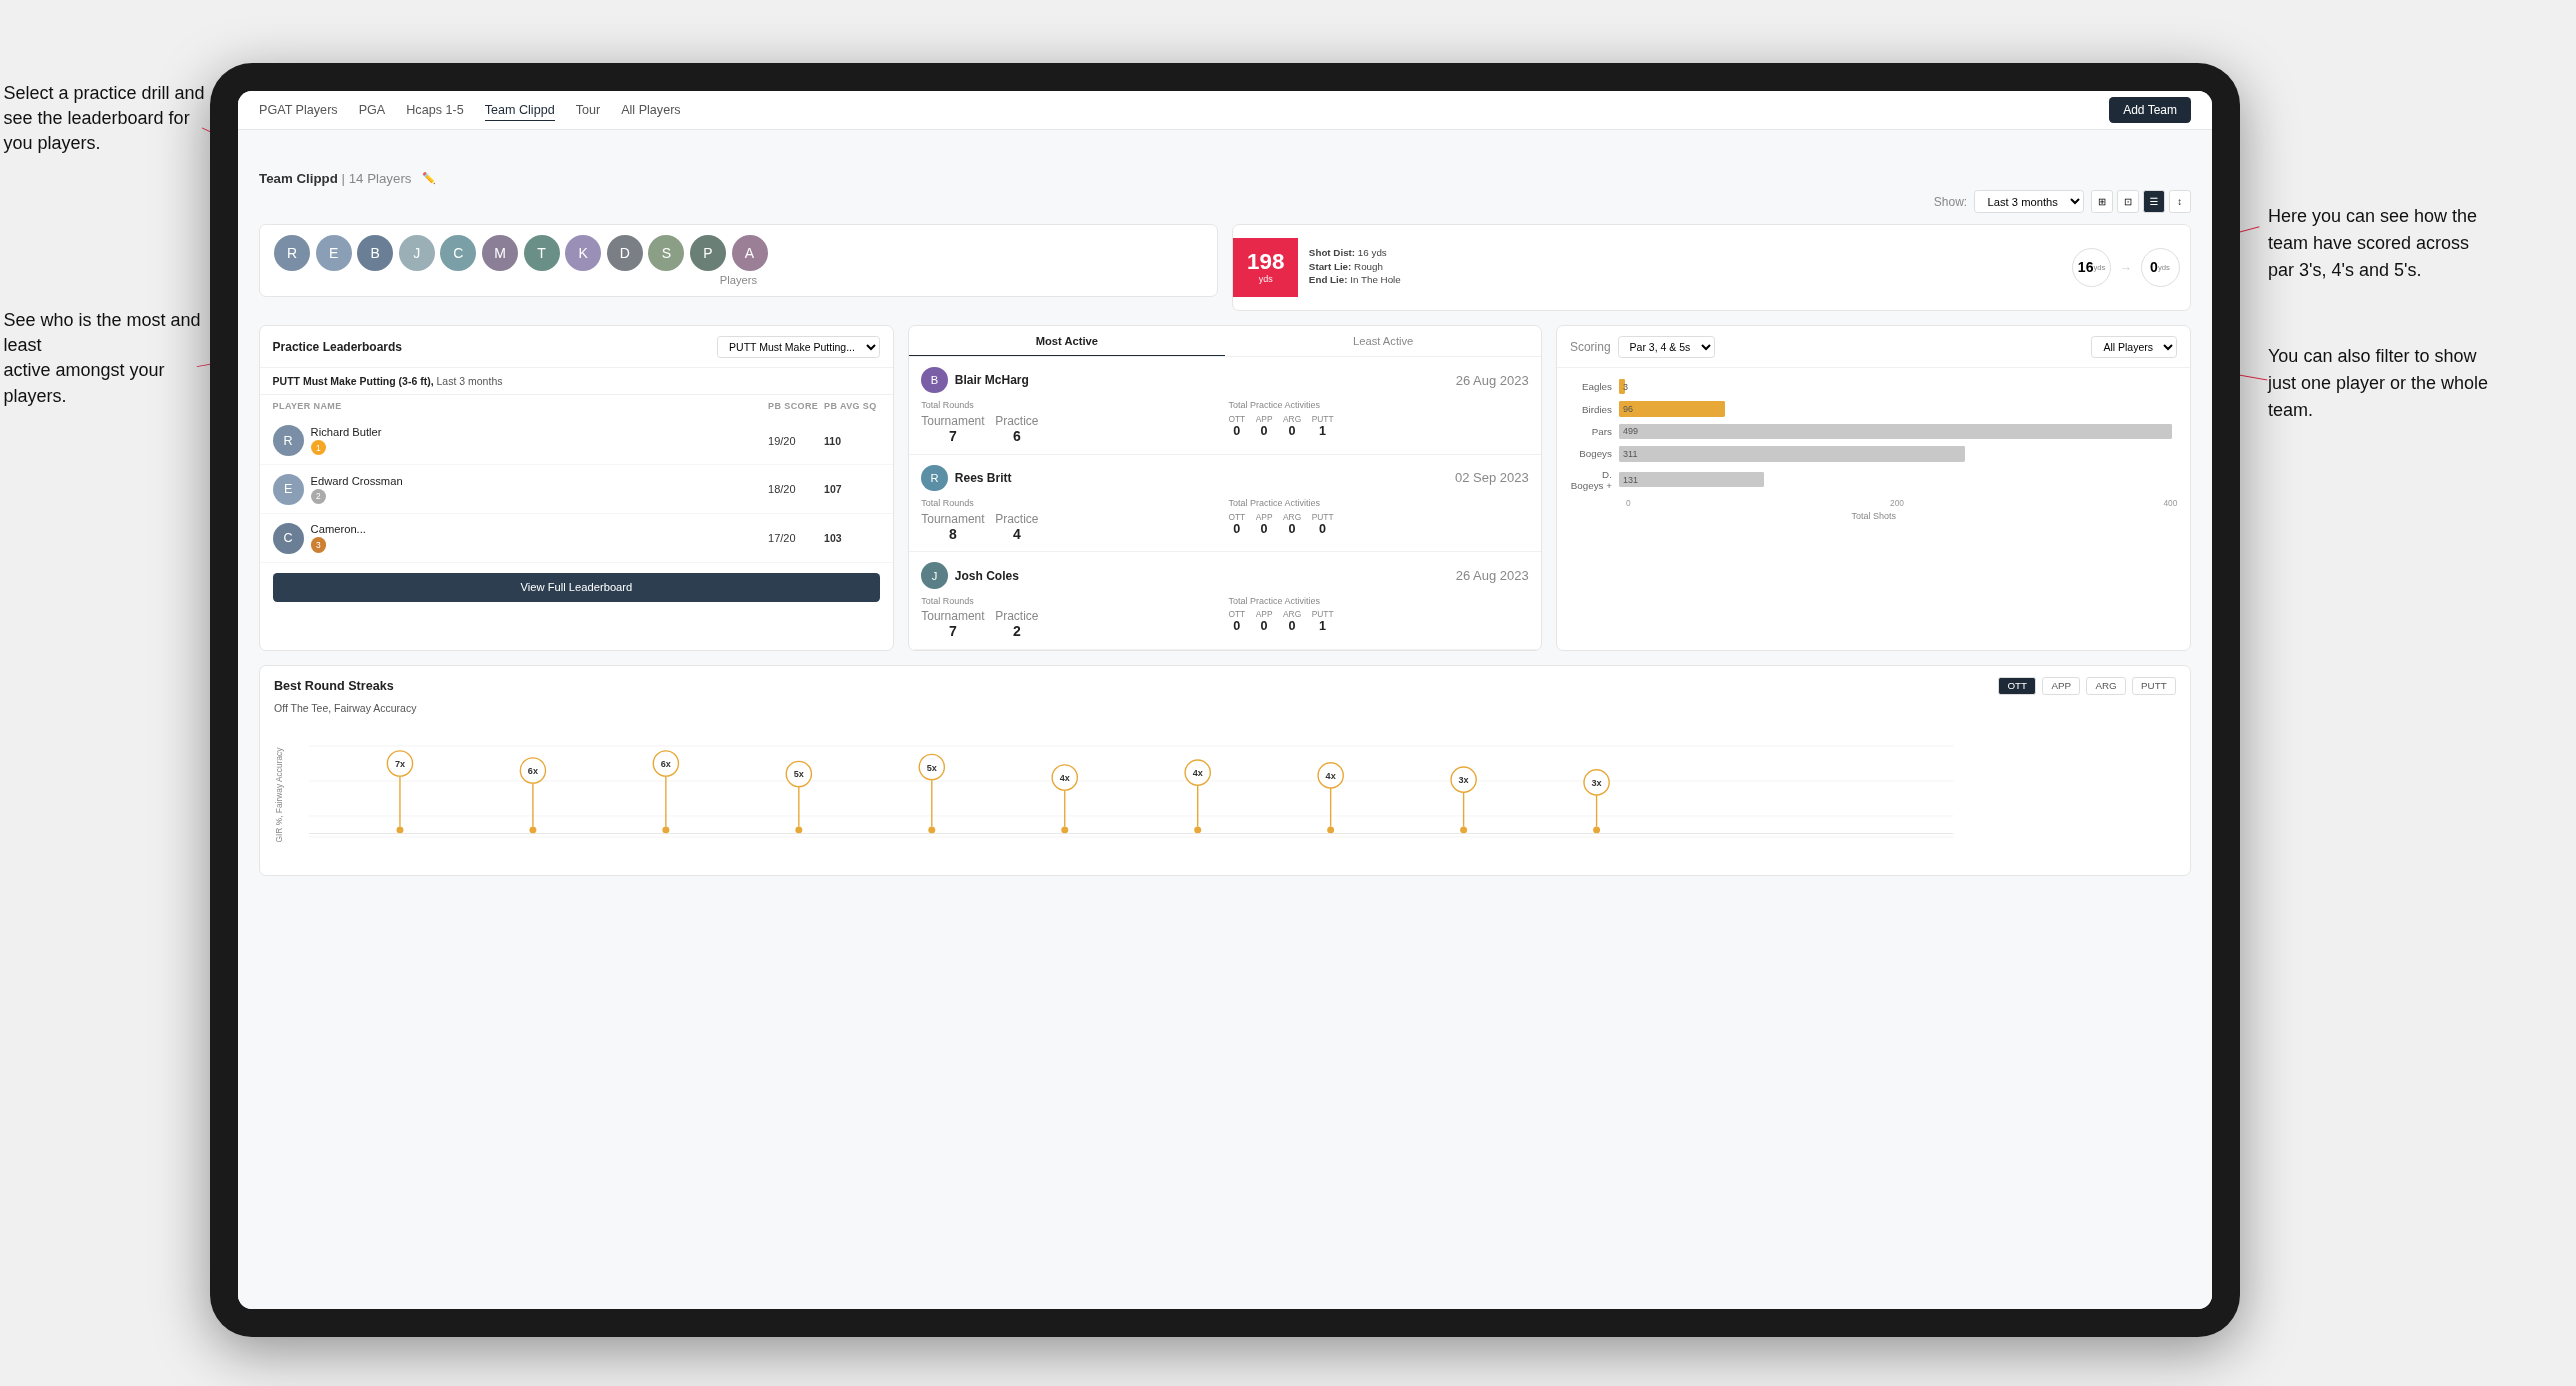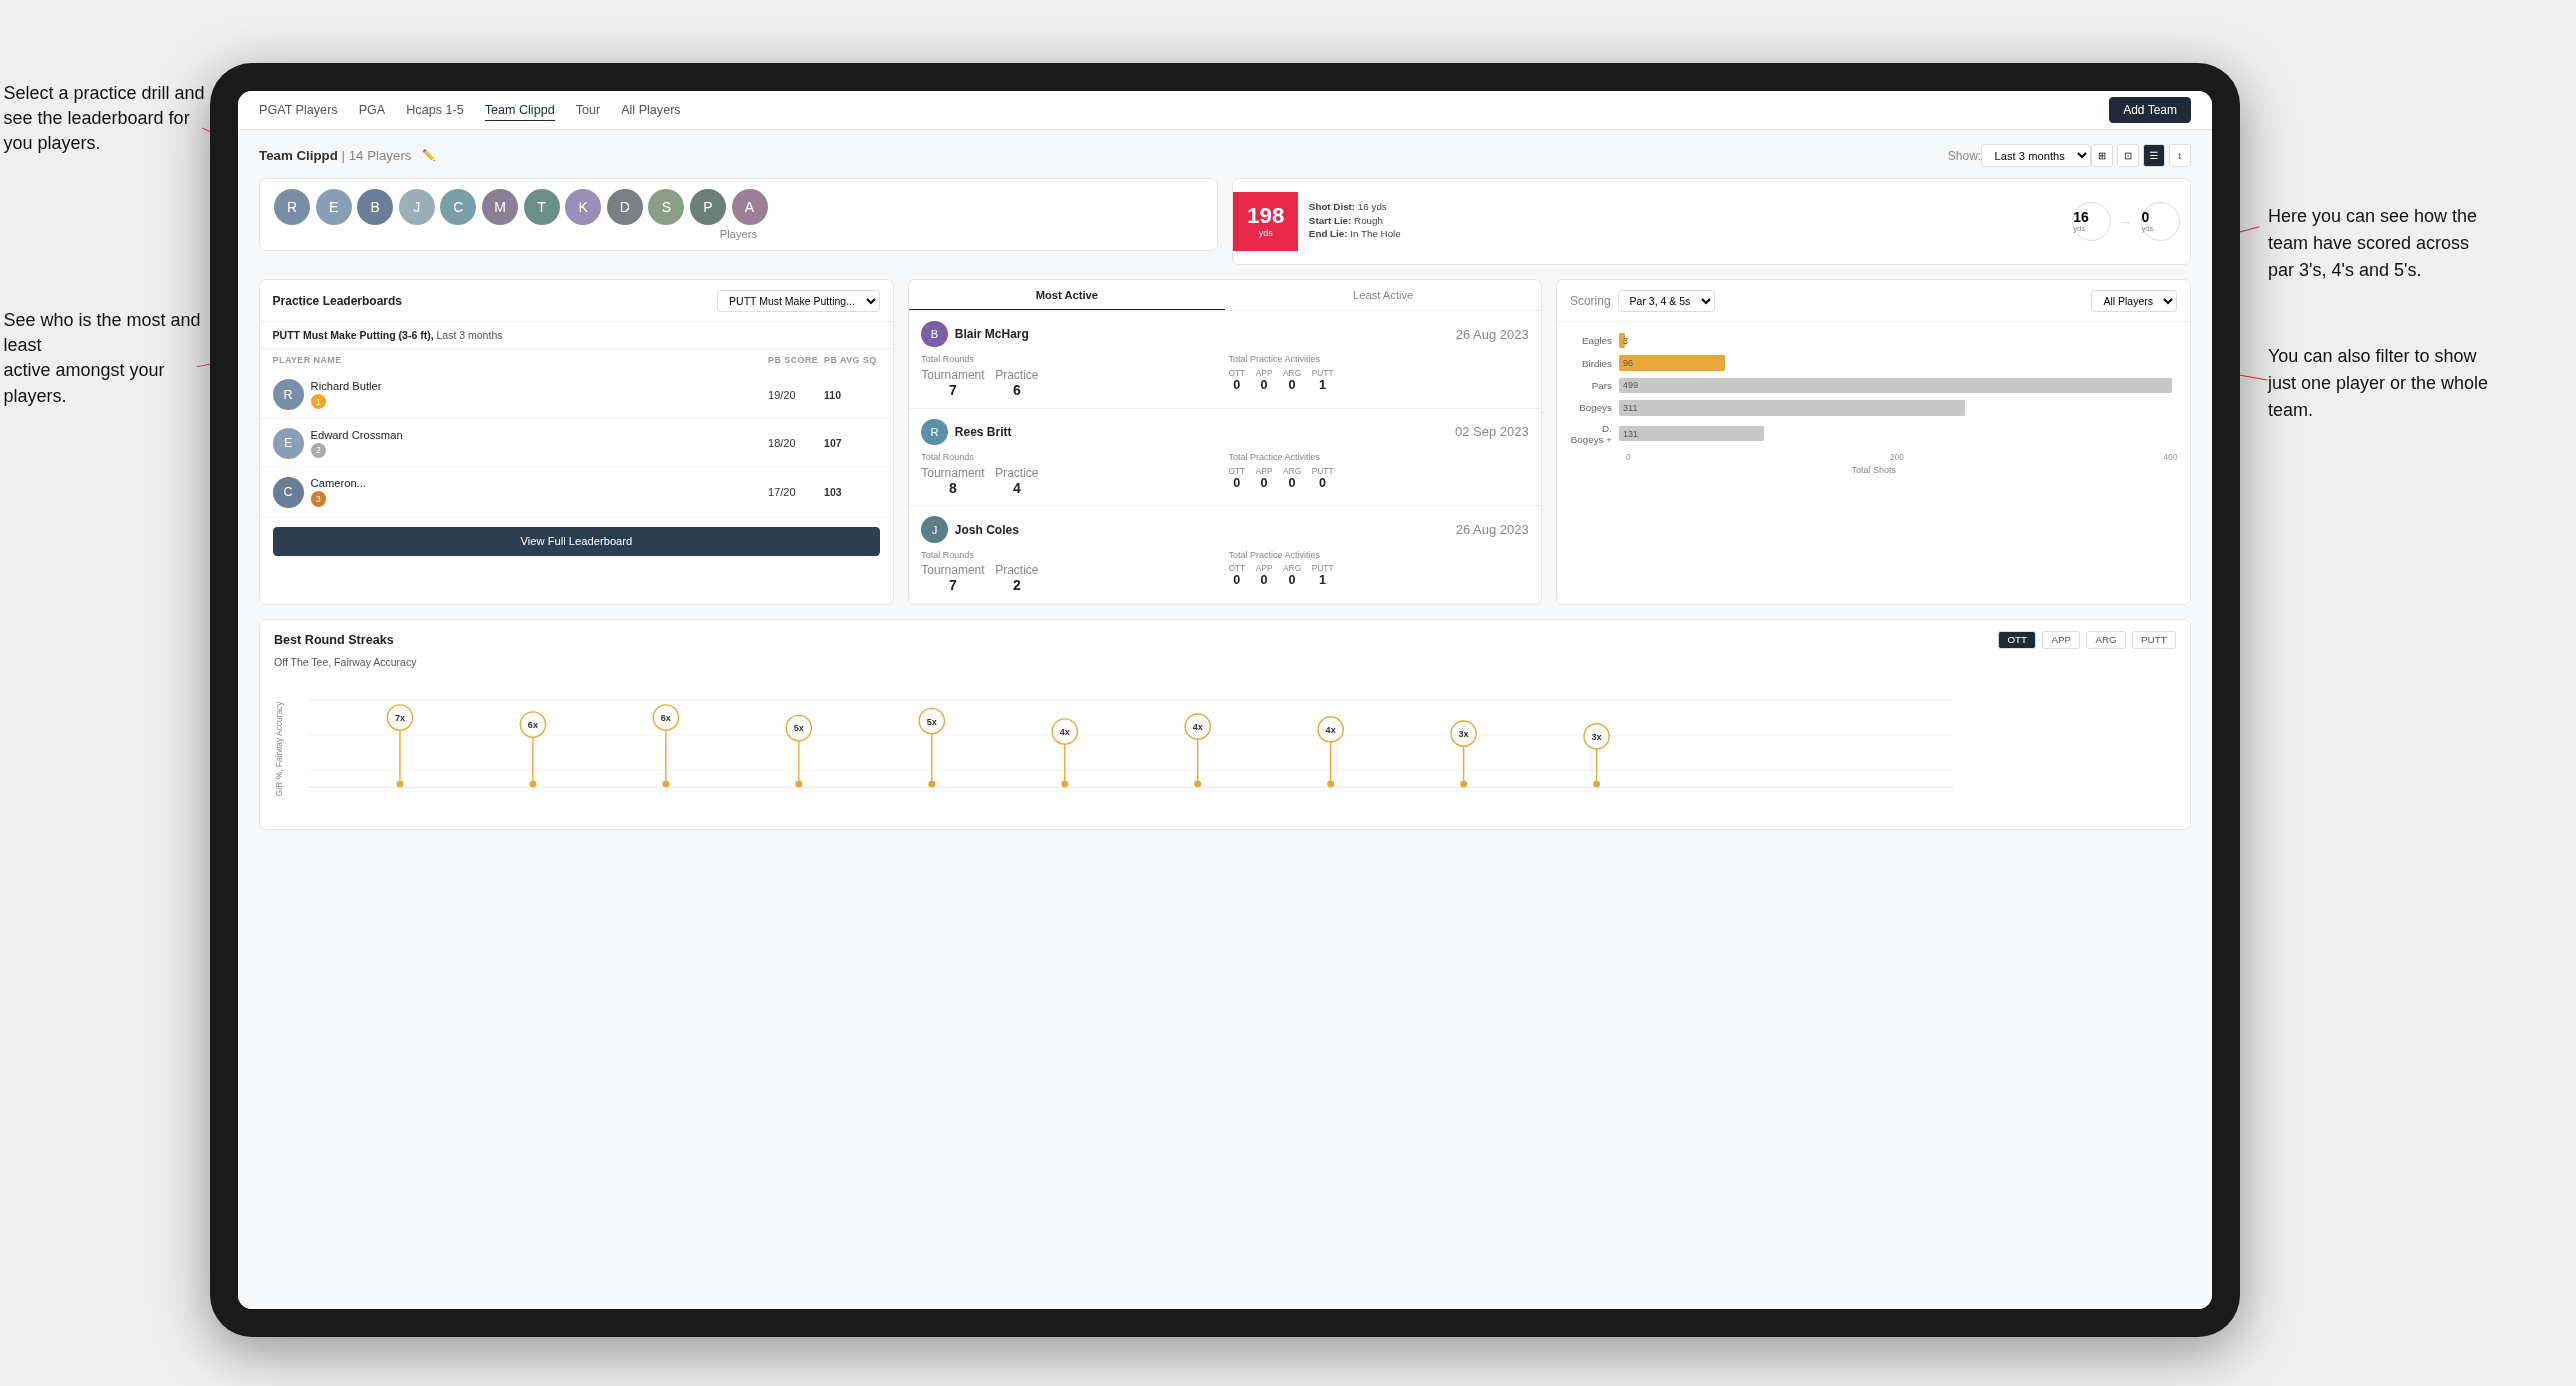--- a/index.html
+++ b/index.html
@@ -157,20 +157,22 @@
     }
     .edit-icon {
       color: #888;
       font-size: 11.2px;
       cursor: pointer;
       margin-left: 5.6px;
     }
     .show-controls {
       display: flex;
       align-items: center;
+      gap: 7px;
+      margin-top: 46px;
     }
     .show-label {
       color: #888;
       font-size: 12px;
     }
     .show-select {
       border: 0.7px solid #ddd;
       border-radius: 3.5px;
       padding: 3.5px 8.4px;
       font-size: 11.2px;
@@ -641,22 +643,22 @@
       gap: 8.4px;
       padding: 7px 10.5px;
       margin-left: auto;
     }
     .yardage-circle {
       width: 39px;
       height: 39px;
       border-radius: 50%;
       border: 1.4px solid #ddd;
       display: flex;
-      flex-direction: column;
-      align-items: flex-start;
+      flex-direction: row;
+      align-items: center;
       justify-content: center;
     }
     .yc-val {
       font-size: 14px;
       font-weight: 700;
       line-height: 1;
     }
     .yc-unit {
       font-size: 7.7px;
       color: #888;

